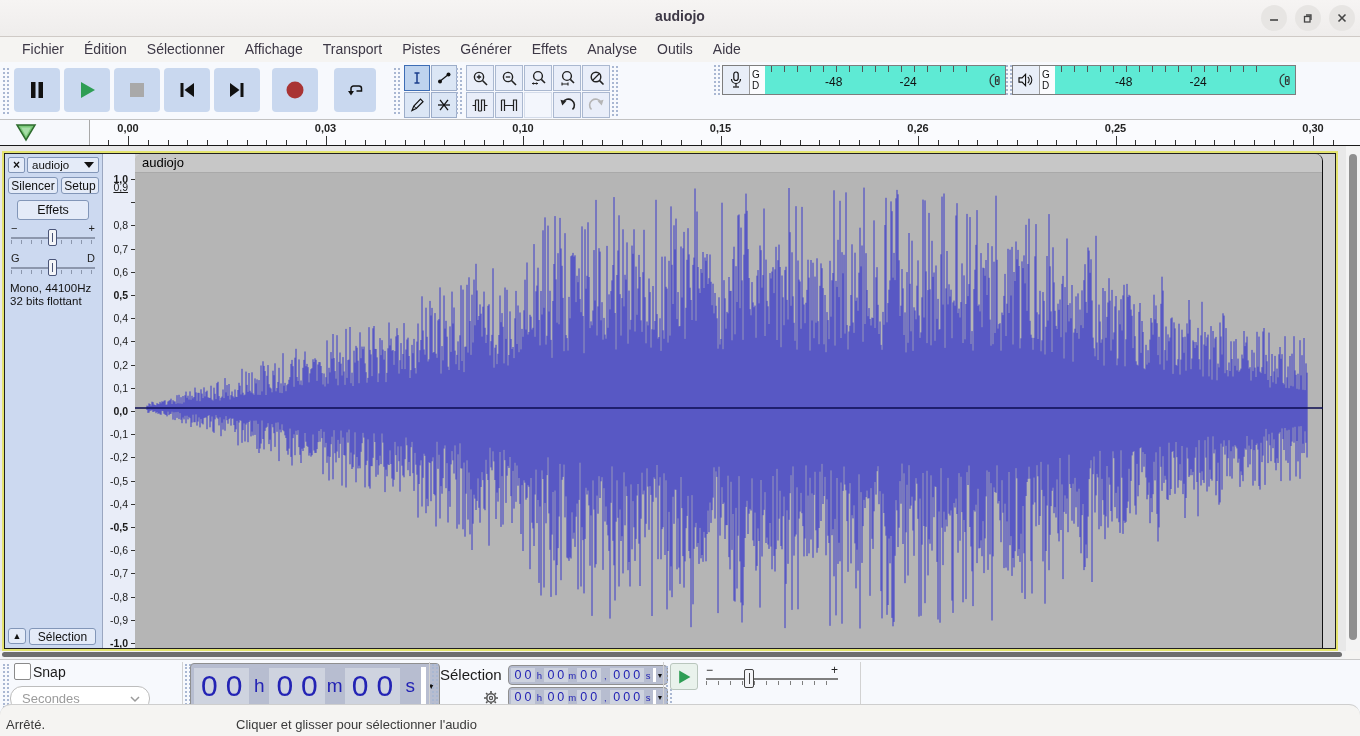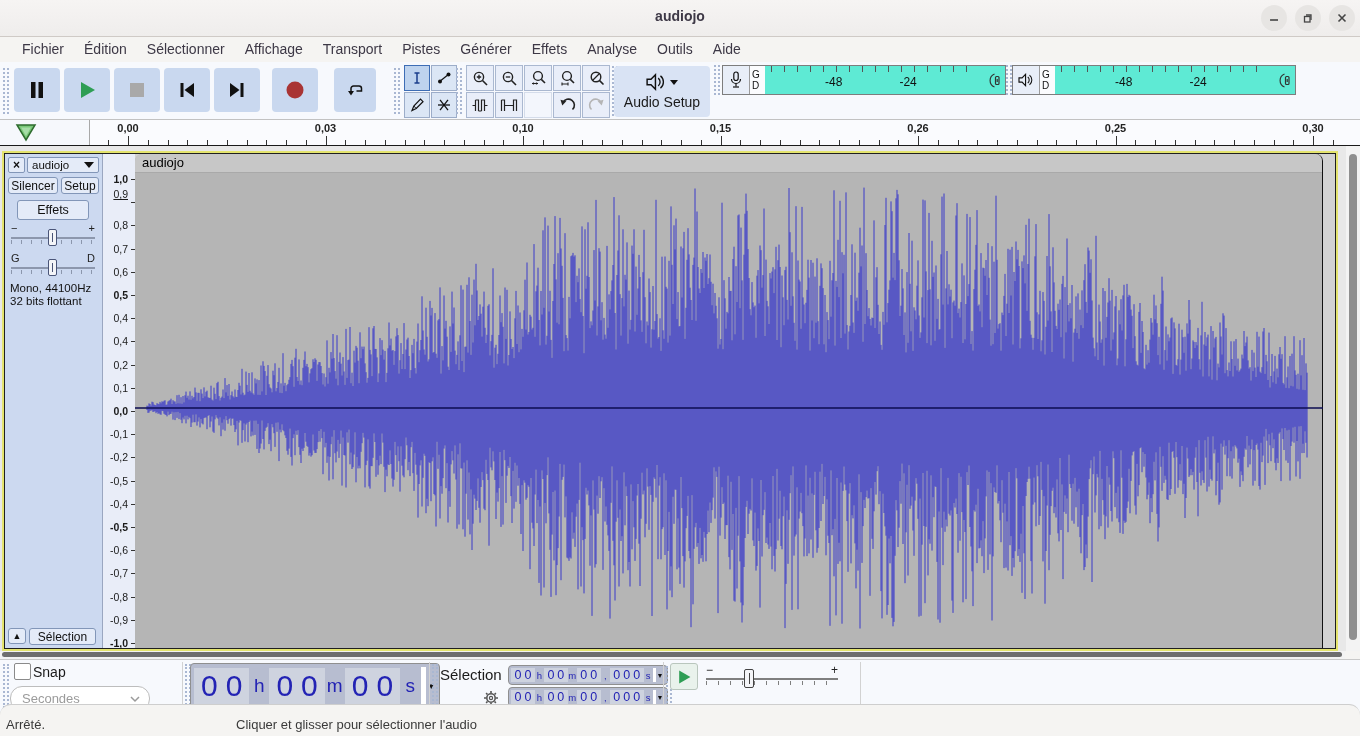--- a/index.html
+++ b/index.html
@@ -312,30 +312,20 @@
     <div class="zoomcell">
       <svg width="17" height="17" viewBox="0 0 17 17">
         <path d="M3.5 12.5 A6 6 0 1 1 13 5.5" fill="none" stroke="#b5b5b5" stroke-width="1.6"></path>
         <polygon points="15.5,2.8 9.7,4.2 13.7,8.6" fill="#b5b5b5"></polygon>
         </svg>
     </div>
   </div>
 
   <div class="grip abs" style="left:612px;height:50px;top:4px;"></div>
 
-  <div id="audio-setup" class="abs">
-    <div style="display:flex;align-items:center;gap:4px;">
-      <svg width="20" height="18" viewBox="0 0 18 16">
-        <polygon points="1,5.5 4.5,5.5 8.5,1.5 8.5,14.5 4.5,10.5 1,10.5" fill="none" stroke="#111" stroke-width="1.3"></polygon>
-        <path d="M11 4.5 a4.5 4.5 0 0 1 0 7 M13 2.5 a7 7 0 0 1 0 11" fill="none" stroke="#111" stroke-width="1.2"></path>
-      </svg>
-      <span class="caret-down" style="border-left-width:4px;border-right-width:4px;border-top-width:5px;"></span>
-    </div>
-    <span class="lbl">Audio Setup</span>
-  </div>
 
   <div class="grip abs" style="left:714px;height:30px;top:3px;"></div>
 
   <div id="meter-rec" class="abs meter">
     <div class="meter-iconbtn">
       <svg width="14" height="18" viewBox="0 0 14 18">
         <rect x="4.8" y="1" width="4.4" height="8.5" rx="2.2" fill="none" stroke="#111" stroke-width="1.2"></rect>
         <path d="M2.5 8 a4.5 4.5 0 0 0 9 0" fill="none" stroke="#111" stroke-width="1.2"></path>
         <line x1="7" y1="12.8" x2="7" y2="15.5" stroke="#111" stroke-width="1.2"></line>
         <line x1="4" y1="16" x2="10" y2="16" stroke="#111" stroke-width="1.2"></line>
@@ -498,21 +488,21 @@
           <div>32 bits flottant</div>
         </div>
 
         <div id="trk-collapse" class="hdr-btn">▲</div>
         <div id="trk-selbtn" class="hdr-btn">Sélection</div>
       </div>
 
       <div id="vruler">
           <div class="vr-label bold" style="top: 25px;">1,0</div>
           <div class="vr-tick" style="top: 25px;"></div>
-          <div class="vr-label" style="top: 40px; text-decoration: underline;">0,9</div>
+          <div class="vr-label" style="top: 33px; text-decoration: underline;">0,9</div>
           <div class="vr-tick" style="top: 48.2px;"></div>
           <div class="vr-label" style="top: 71.4px;">0,8</div>
           <div class="vr-tick" style="top: 71.4px;"></div>
           <div class="vr-label" style="top: 94.6px;">0,7</div>
           <div class="vr-tick" style="top: 94.6px;"></div>
           <div class="vr-label" style="top: 117.8px;">0,6</div>
           <div class="vr-tick" style="top: 117.8px;"></div>
           <div class="vr-label bold" style="top: 141px;">0,5</div>
           <div class="vr-tick" style="top: 141px;"></div>
           <div class="vr-label" style="top: 164.2px;">0,4</div>

